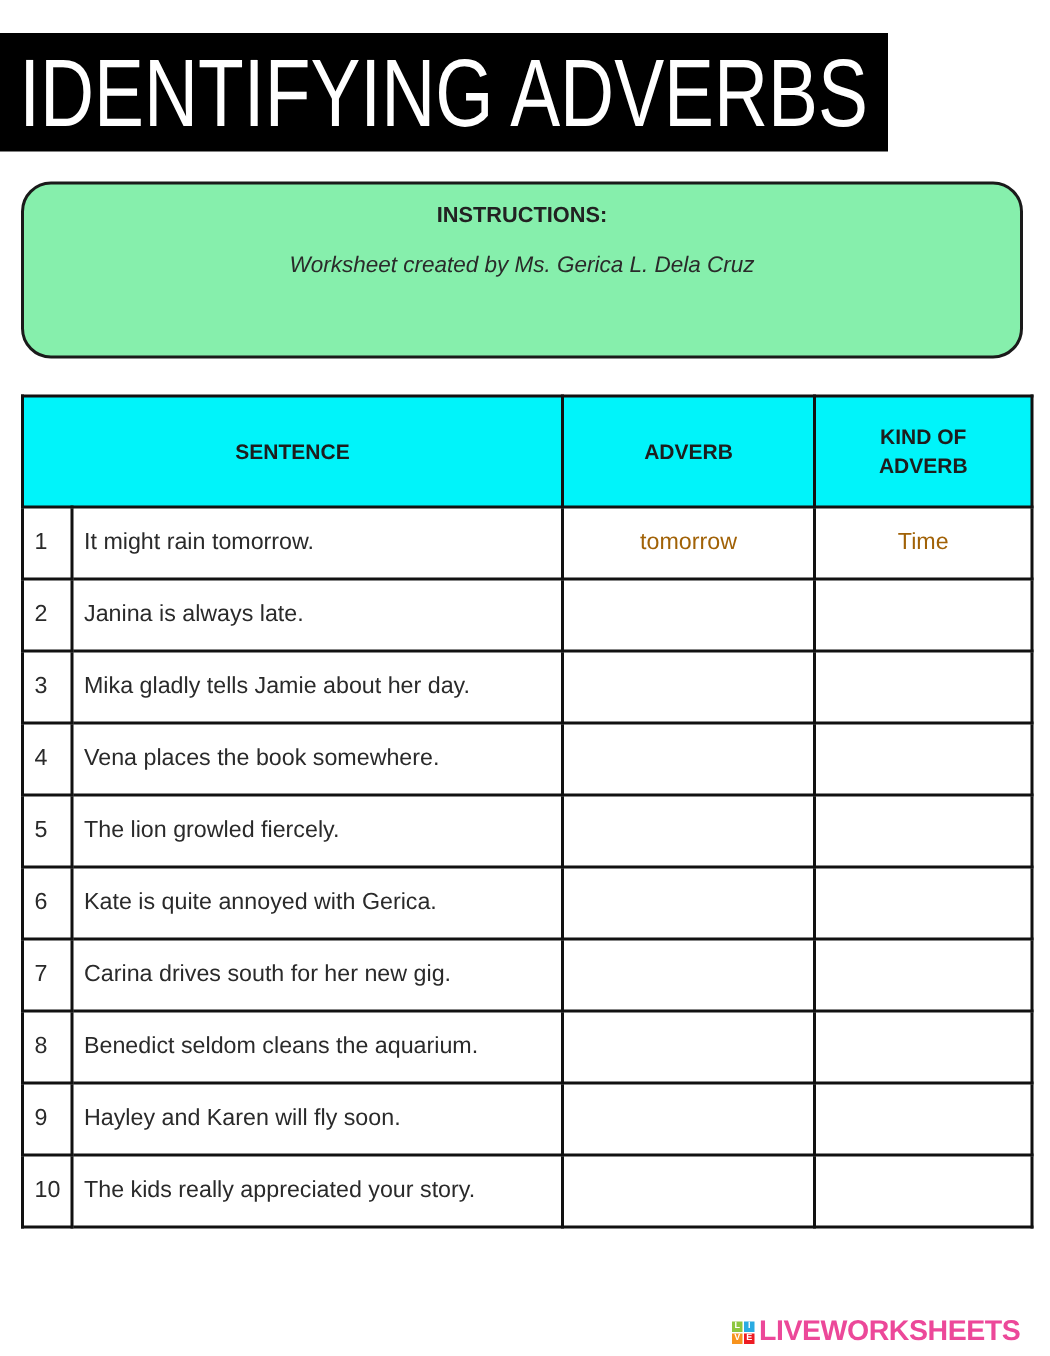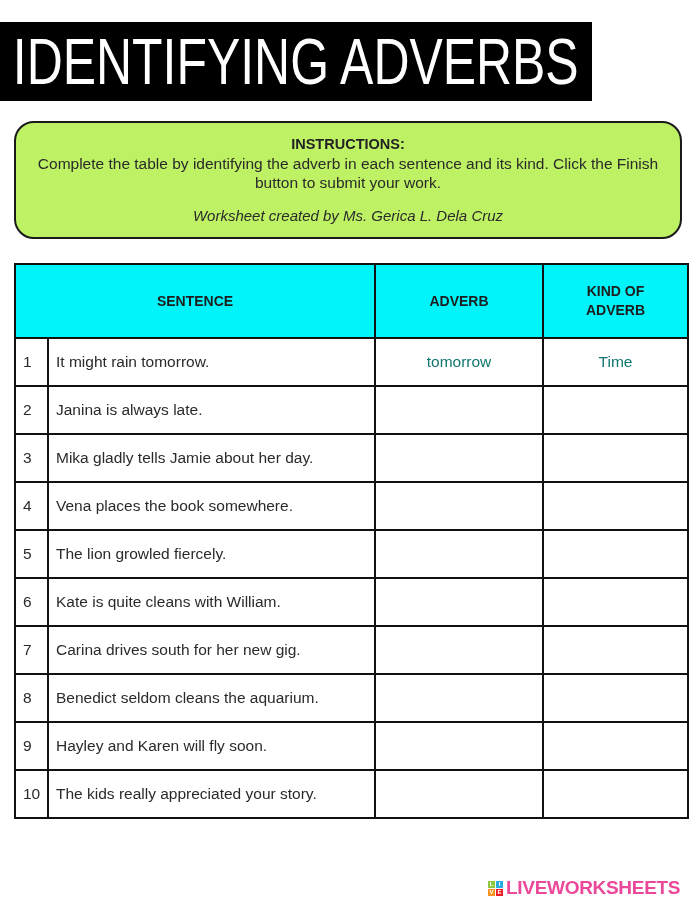--- a/index.html
+++ b/index.html
@@ -1,53 +1,52 @@
 <!DOCTYPE html>
 <html><head>
 <meta charset="utf-8">
 <style>
   html, body { margin: 0; padding: 0; background: #ffffff; }
   body { width: 700px; height: 904px; position: relative; overflow: hidden; font-family: "Liberation Sans", sans-serif; color: #222; }
 
   .title-bar { position: absolute; left: 0; top: 22px; width: 592px; height: 79px; background: #000; display: flex; align-items: center; justify-content: center; }
   .title-text { color: #fff; font-family: "Liberation Sans Narrow", "Liberation Sans", sans-serif; font-size: 64px; letter-spacing: 0px; transform: scaleX(0.78); white-space: nowrap; font-weight: normal; line-height: 1; }
 
-  .instructions { position: absolute; left: 14px; top: 121px; width: 668px; height: 118px; background: #bef264; border: 2px solid #1a1a1a; border-radius: 20px; text-align: center; box-sizing: border-box; padding-top: 12px; }
+  .instructions { position: absolute; left: 14px; top: 121px; width: 668px; height: 118px; background: #86efac; border: 2px solid #1a1a1a; border-radius: 20px; text-align: center; box-sizing: border-box; padding-top: 12px; }
   .instr-heading { font-weight: bold; font-size: 14.5px; color: #222; line-height: 18px; }
   .instr-body { font-size: 15.5px; line-height: 19px; color: #2a2a2a; margin: 1px 18px 0; }
   .instr-credit { font-style: italic; font-size: 15px; color: #2a2a2a; margin-top: 15px; line-height: 18px; }
 
   table.ws { position: absolute; left: 14px; top: 263px; width: 673px; border-collapse: collapse; table-layout: fixed; }
   table.ws td, table.ws th { border: 2.5px solid #111; padding: 0; }
   table.ws th { background: #00f4fa; height: 72px; font-size: 14px; font-weight: bold; color: #1d1d1d; text-align: center; line-height: 19px; }
   table.ws td { height: 46px; font-size: 15.5px; color: #2a2a2a; background: #fff; }
   .col-num { width: 33px; }
   .col-sent { width: 327px; }
   .col-adv { width: 168px; }
   .col-kind { width: 145px; }
   td.num { text-align: left; padding-left: 7px !important; font-size: 15px; }
   td.sent { text-align: left; padding-left: 7px !important; }
   td.ans { text-align: center; }
-  .ans-input { width: 100%; height: 46px; border: none; background: transparent; text-align: center; font-family: "Liberation Sans", sans-serif; font-size: 15.5px; color: #0f766e; outline: none; padding: 0; }
+  .ans-input { width: 100%; height: 46px; border: none; background: transparent; text-align: center; font-family: "Liberation Sans", sans-serif; font-size: 15.5px; color: #a16207; outline: none; padding: 0; }
 
   .logo { position: absolute; left: 488px; top: 878px; display: flex; align-items: center; }
   .logo-grid { display: grid; grid-template-columns: 7px 7px; grid-template-rows: 7px 7px; gap: 1px; margin-right: 3px; }
   .logo-grid span { font-size: 6px; color: #fff; font-weight: bold; text-align: center; line-height: 7px; display: block; }
   .logo-text { font-weight: bold; font-size: 19px; color: #ec4899; letter-spacing: -0.3px; line-height: 20px; }
 </style>
 </head>
 <body>
 
 <div class="title-bar">
   <div class="title-text">IDENTIFYING ADVERBS</div>
 </div>
 
 <div class="instructions">
   <div class="instr-heading">INSTRUCTIONS:</div>
-  <div class="instr-body">Complete the table by identifying the adverb in each sentence and its kind. Click the Finish button to submit your work.</div>
   <div class="instr-credit">Worksheet created by Ms. Gerica L. Dela Cruz</div>
 </div>
 
 <table class="ws">
   <colgroup>
     <col class="col-num">
       <col class="col-sent">
       <col class="col-adv">
       <col class="col-kind">
   </colgroup>
@@ -86,21 +85,21 @@
         <td class="ans"><input class="ans-input" type="text" value="" style=""></td>
       </tr>
       <tr>
         <td class="num">5</td>
         <td class="sent">The lion growled fiercely.</td>
         <td class="ans"><input class="ans-input" type="text" value="" style=""></td>
         <td class="ans"><input class="ans-input" type="text" value="" style=""></td>
       </tr>
       <tr>
         <td class="num">6</td>
-        <td class="sent">Kate is quite cleans with William.</td>
+        <td class="sent">Kate is quite annoyed with Gerica.</td>
         <td class="ans"><input class="ans-input" type="text" value="" style=""></td>
         <td class="ans"><input class="ans-input" type="text" value="" style=""></td>
       </tr>
       <tr>
         <td class="num">7</td>
         <td class="sent">Carina drives south for her new gig.</td>
         <td class="ans"><input class="ans-input" type="text" value="" style=""></td>
         <td class="ans"><input class="ans-input" type="text" value="" style=""></td>
       </tr>
       <tr>

